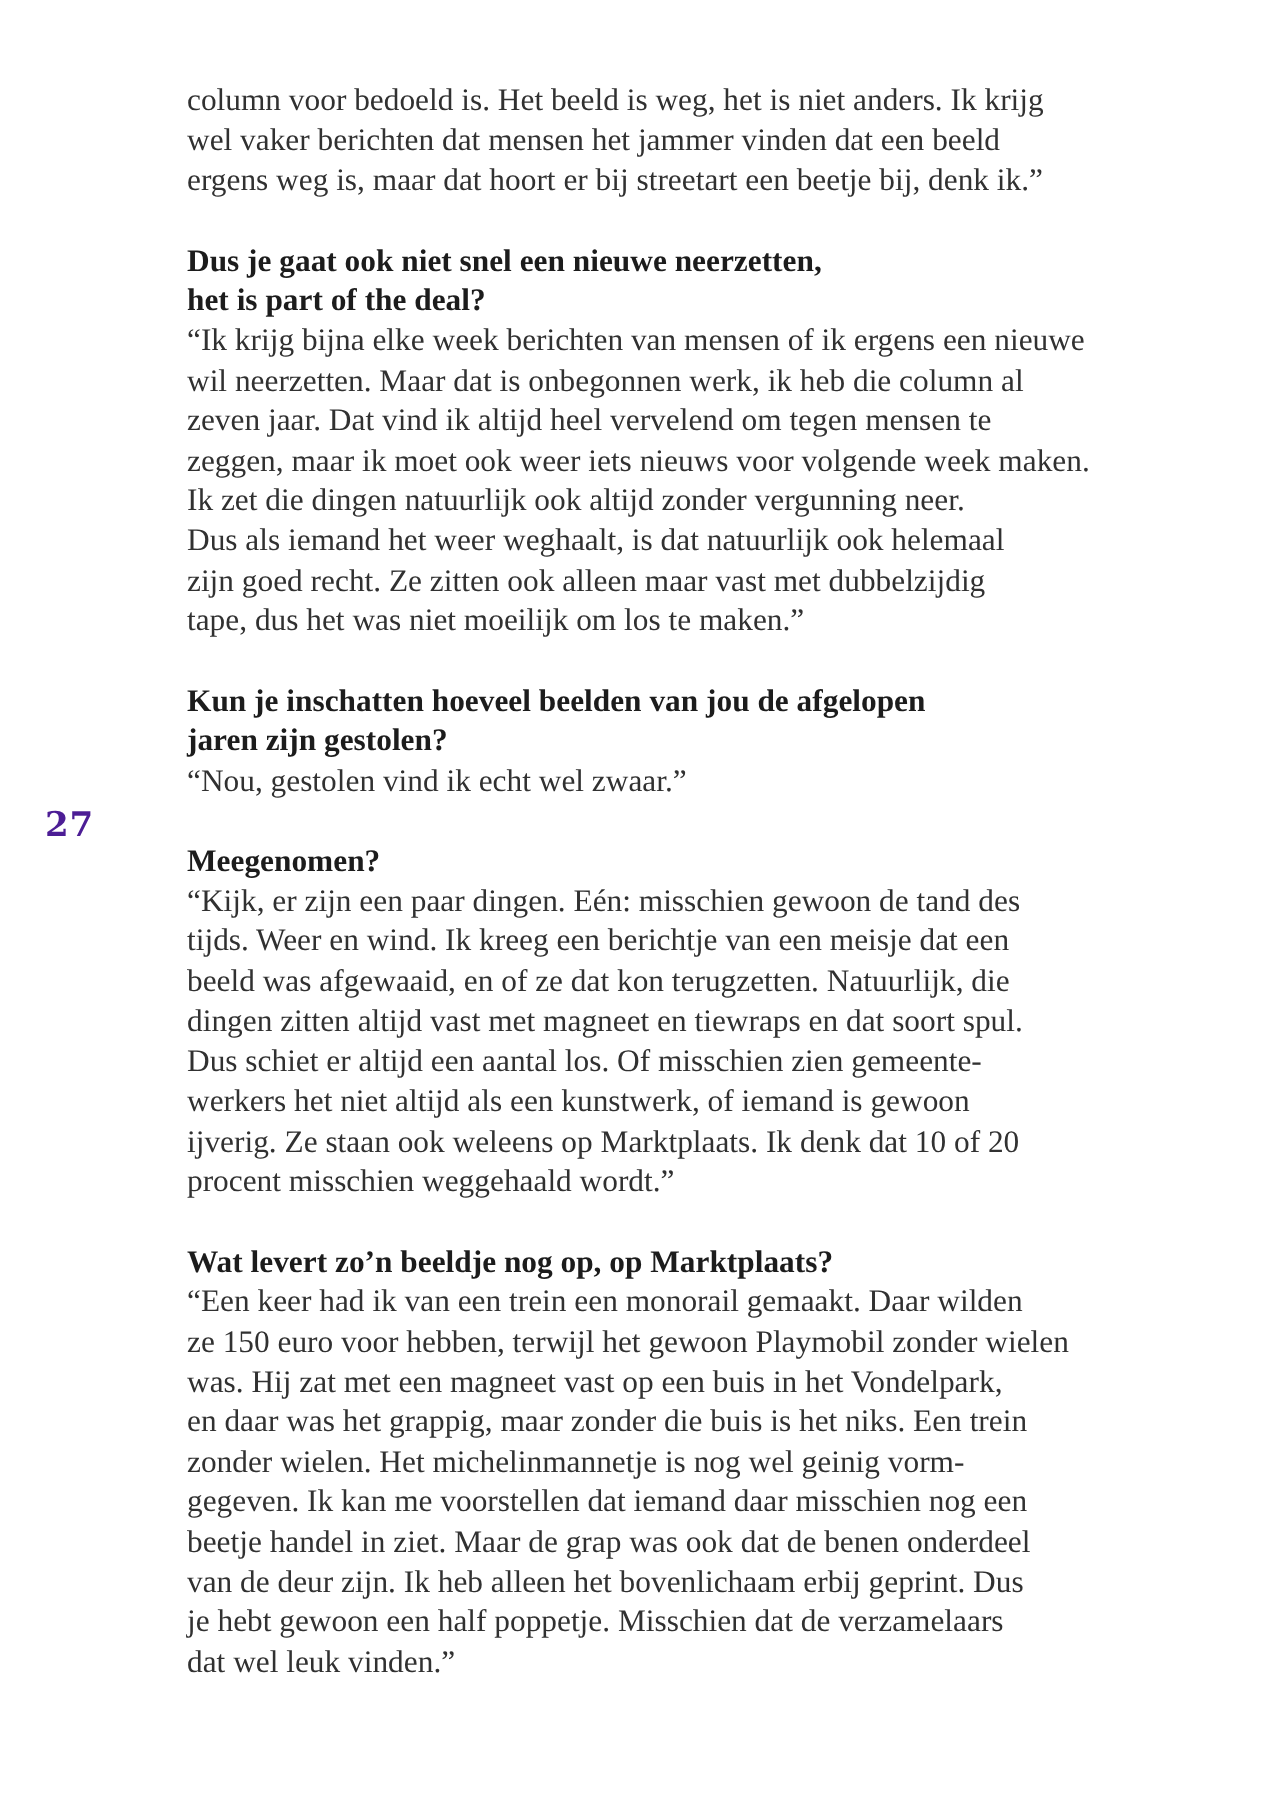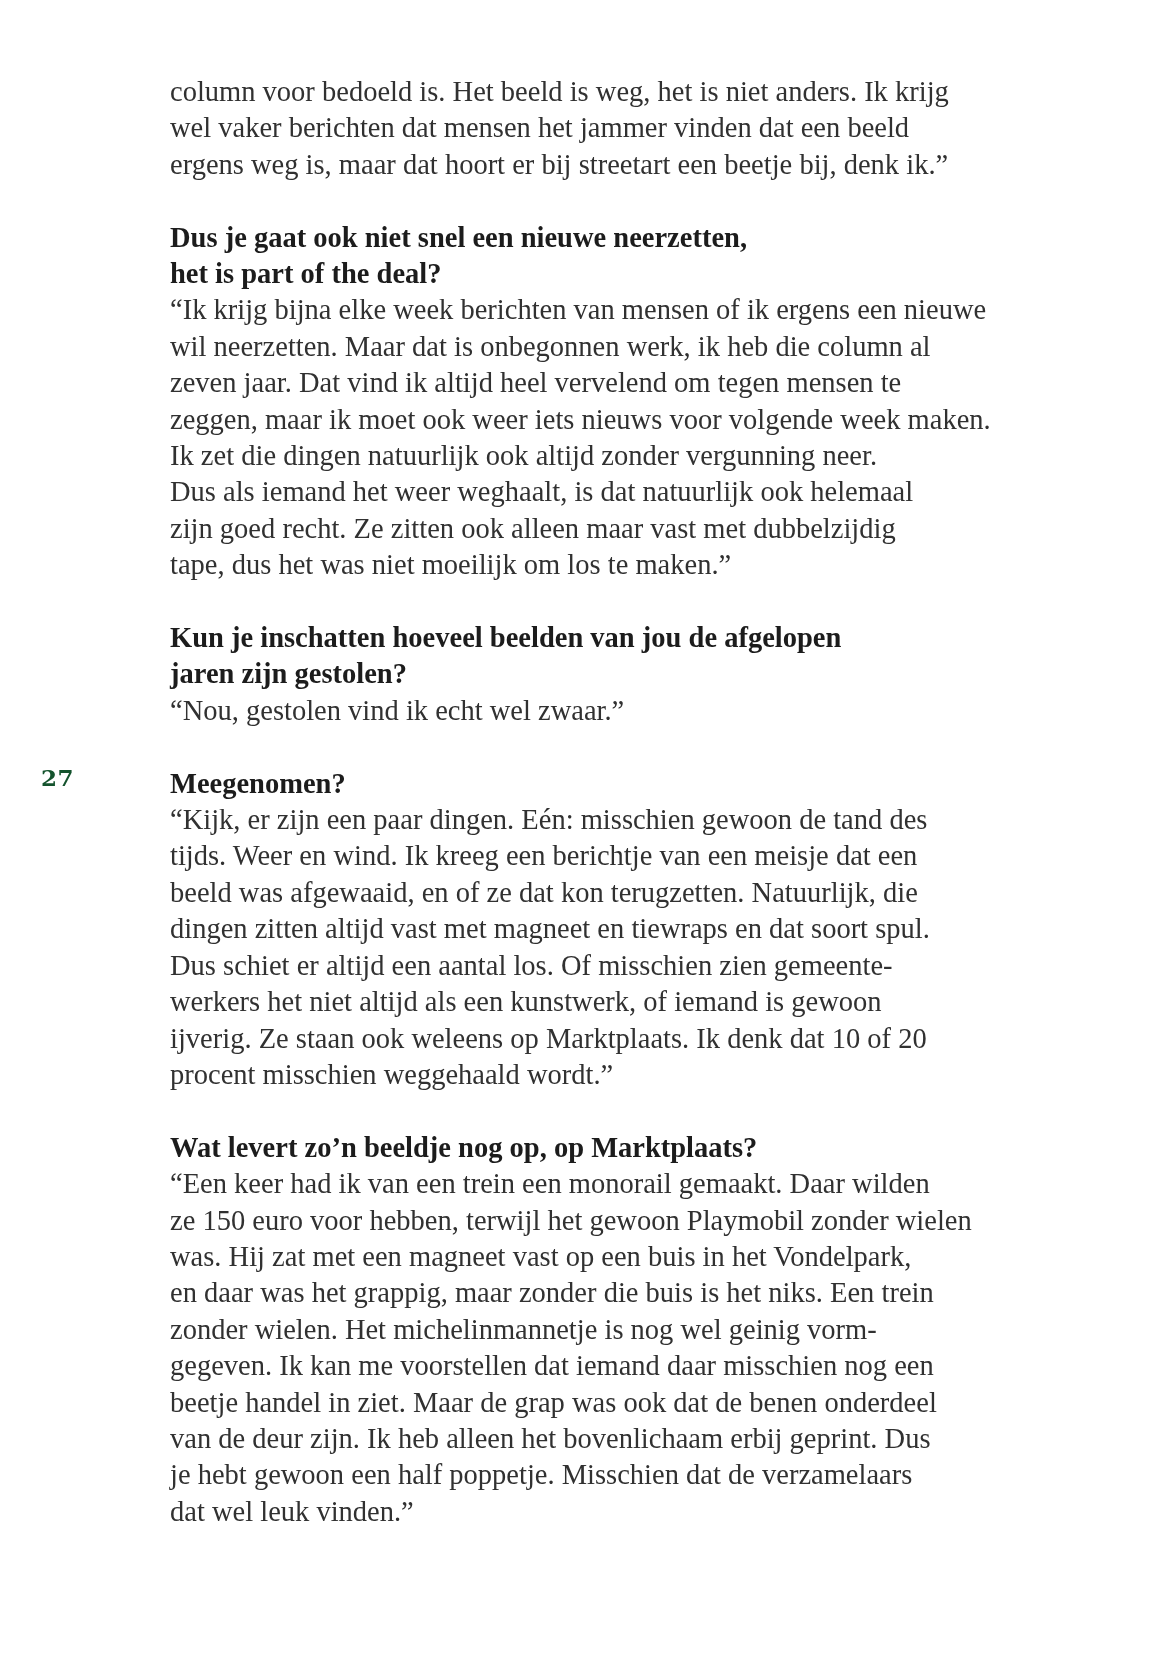--- a/index.html
+++ b/index.html
@@ -43,25 +43,24 @@
   .question {
     font-weight: bold;
     color: #1c1c1c;
   }
   .page-number {
     position: absolute;
     left: 41px;
     top: 736px;
     font-family: "DejaVu Serif", serif;
     font-weight: bold;
-    font-size: 23px;
+    font-size: 31px;
     line-height: 28px;
-    color: #14532d;
+    color: #4c1d95;
     letter-spacing: 0.5px;
-    margin-top: 28px;
   }
 </style>
 </head>
 <body>
 
 <div class="page">
 
   <div class="page-number">27</div>
 
   <div class="content">

